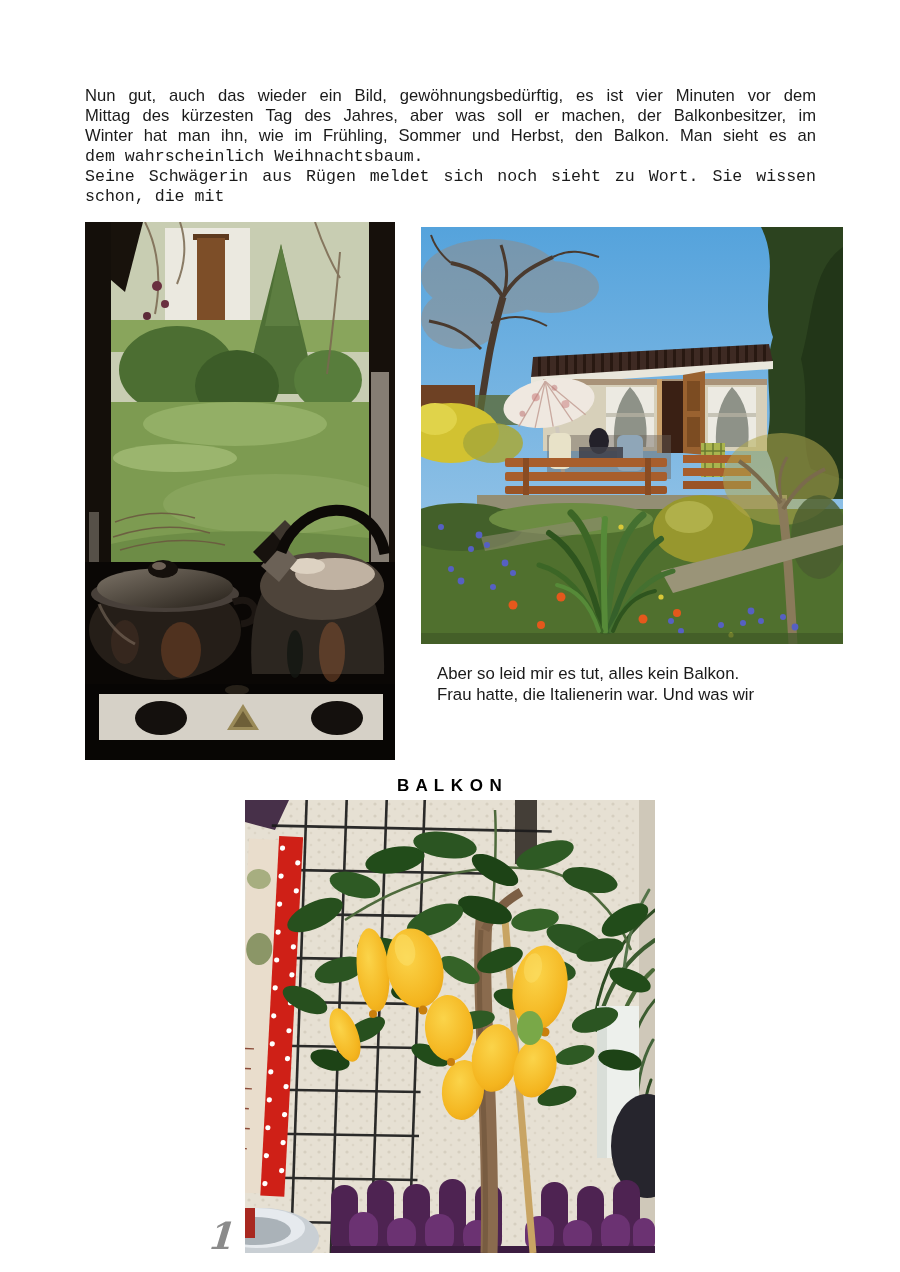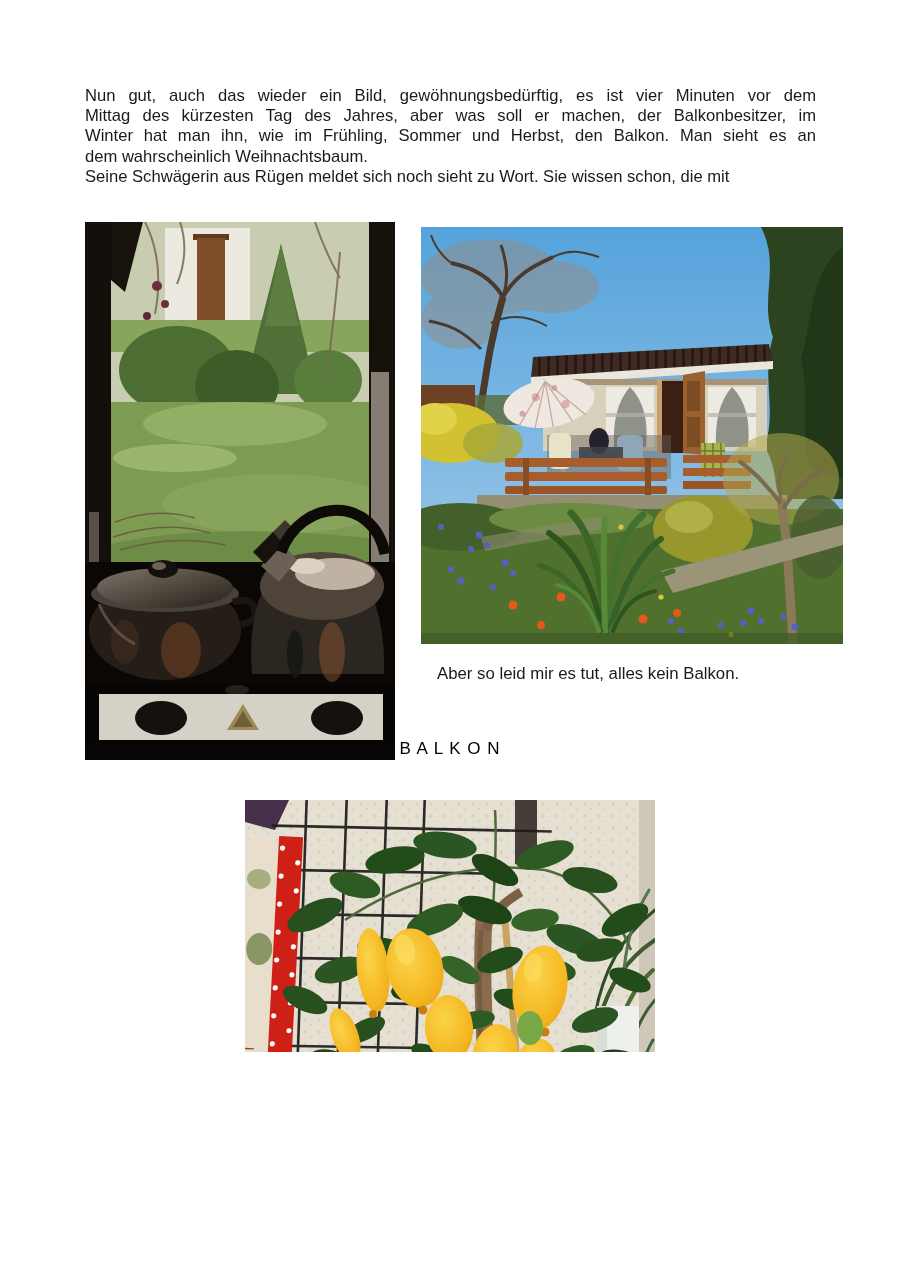--- a/index.html
+++ b/index.html
@@ -1,24 +1,24 @@
 <!DOCTYPE html>
 <html><head>
 <meta charset="utf-8">
 <style>
   html,body{margin:0;padding:0;background:#ffffff;}
-  .page{position:relative;width:900px;height:1052px;background:#ffffff;overflow:hidden;
+  .page{position:relative;width:900px;height:1272px;background:#ffffff;overflow:hidden;
         font-family:"Liberation Sans", sans-serif;color:#1a1a1a;}
   .text-block{position:absolute;left:85px;top:86px;width:731px;font-size:16.6px;line-height:20.2px;}
   .tline{text-align:justify;text-align-last:justify;}
-  .para:last-child .tline:last-child, .para .tline:last-child{text-align-last:left;}
+  .para:last-child .tline:last-child, .para .tline:last-child{text-align-last:left;font-family:Liberation Mono, monospace;}
   .side-text{position:absolute;left:437px;top:664px;width:374px;font-size:16.8px;line-height:20.5px;}
   .side-text .tline{text-align:right;text-align-last:left;}
-  .heading{position:absolute;left:0;top:739px;width:900px;text-align:center;
-           font-size:17px;font-weight:normal;letter-spacing:1px;color:#000;}
+  .heading{position:absolute;left:0;top:776px;width:900px;text-align:center;
+           font-size:17px;font-weight:bold;letter-spacing:1px;color:#000;}
   figure.photo{position:absolute;margin:0;padding:0;}
   figure.photo svg{display:block;width:100%;height:100%;}
   .photo-left{left:85px;top:222px;width:310px;height:538px;}
   .photo-right{left:421px;top:227px;width:422px;height:417px;}
   .photo-bottom{left:245px;top:800px;width:410px;height:453px;}
   .page-number{position:absolute;left:210px;top:1214px;font-family:"DejaVu Serif", serif;
                font-style:italic;font-weight:bold;font-size:37px;color:#8b8b8b;transform:skewX(-6deg);}
 </style>
 </head>
 <body>
@@ -280,20 +280,21 @@
             <circle cx="240" cy="370" r="2.6"></circle>
             <circle cx="310" cy="408" r="2.6"></circle>
         </g>
         <rect x="0" y="406" width="422" height="11" fill="#3e5826" opacity="0.7"></rect>
       </g>
     </svg>
   </figure>
 
   <div class="side-text">
       <div class="tline">Aber so leid mir es tut, alles kein Balkon.</div>
+      <div class="tline">Frau hatte, die Italienerin war. Und was wir</div>
     </div>
   <div class="heading">B A L K O N</div>
 
   <figure class="photo photo-bottom">
     <svg viewBox="0 0 410 453" preserveAspectRatio="none" aria-hidden="true">
       <defs>
         <pattern id="stucco" width="14" height="12" patternUnits="userSpaceOnUse">
           <rect width="14" height="12" fill="#e6e0d3"></rect>
           <circle cx="4" cy="4" r="1.6" fill="#d6cfc0"></circle>
             <circle cx="10" cy="9" r="1.3" fill="#dcd5c6"></circle>

